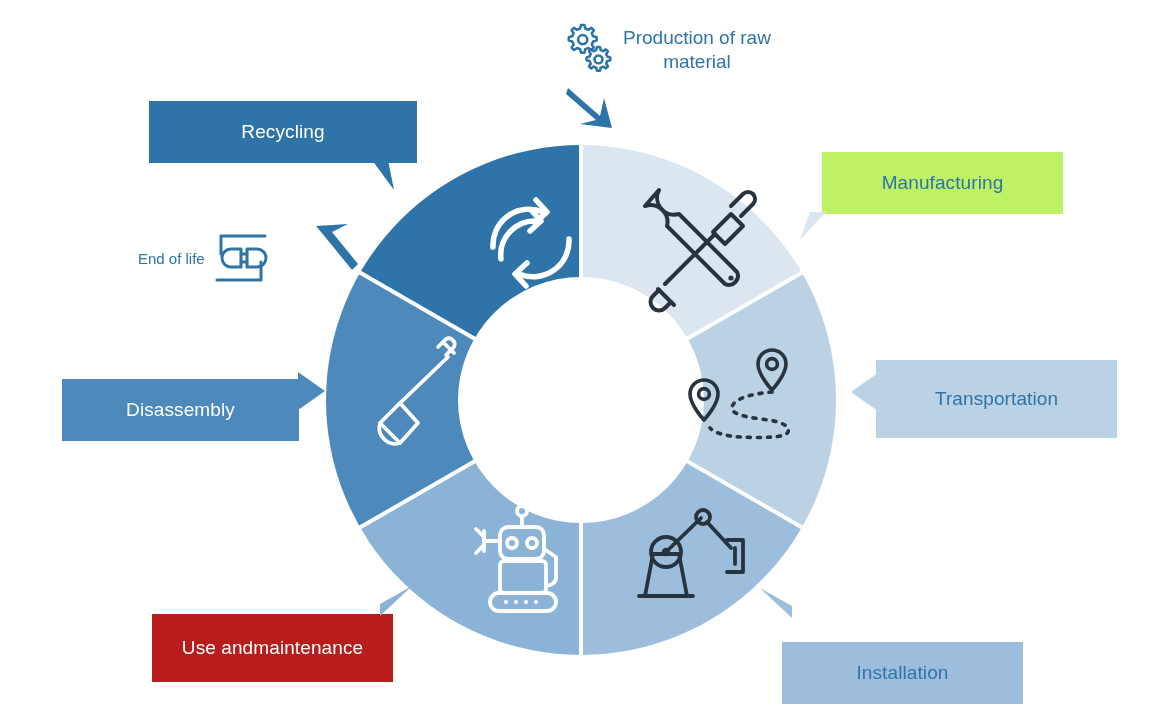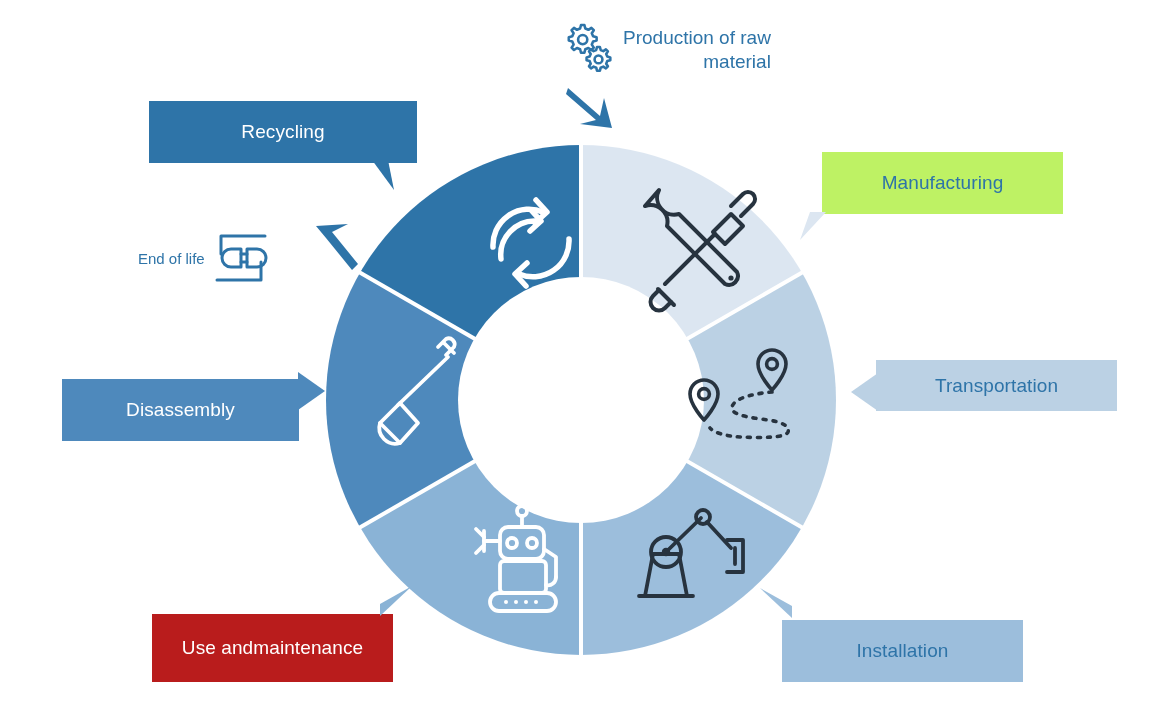--- a/index.html
+++ b/index.html
@@ -22,33 +22,33 @@
     line-height:1.25;
     box-sizing:border-box;
     padding:6px 14px;
     letter-spacing:.1px;
   }
   .callout span{display:block;}
 
   
   #co-recycling{left:149px;top:101px;width:268px;height:62px;}
   #co-manufacturing{left:822px;top:152px;width:241px;height:62px;}
-  #co-transportation{left:876px;top:360px;width:241px;height:51px;}
-  #co-installation{left:782px;top:620px;width:241px;height:62px;}
+  #co-transportation{left:876px;top:360px;width:241px;height:78px;}
+  #co-installation{left:782px;top:642px;width:241px;height:62px;}
   #co-use{left:152px;top:614px;width:241px;height:68px;}
   #co-disassembly{left:62px;top:360px;width:237px;height:62px;}
 
   
   #lbl-production{
     position:absolute;left:565px;top:22px;width:260px;height:64px;
     display:flex;align-items:flex-start;gap:10px;
   }
   #lbl-production .txt{
     color:#2E74A8;font-size:19px;line-height:1.25;padding-top:4px;
-    text-align:right;
+    text-align:center;
   }
   #arrow-production{position:absolute;left:566px;top:86px;}
 
   
   #lbl-endoflife{
     position:absolute;left:138px;top:232px;
     display:flex;align-items:center;gap:8px;
   }
   #lbl-endoflife .txt{color:#2E74A8;font-size:15px;white-space:nowrap;}
   #arrow-endoflife{position:absolute;left:314px;top:222px;}

